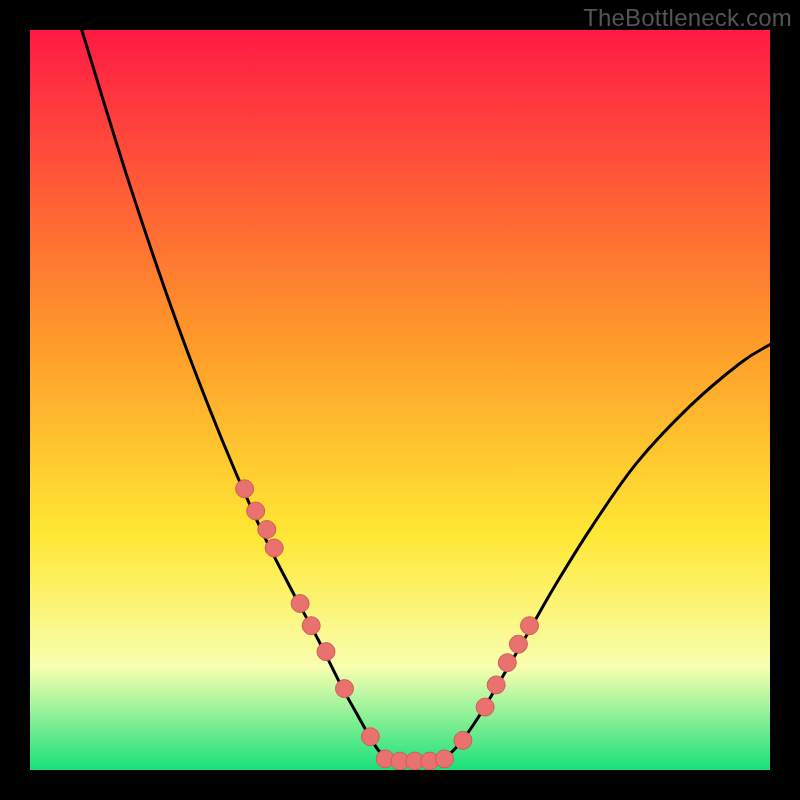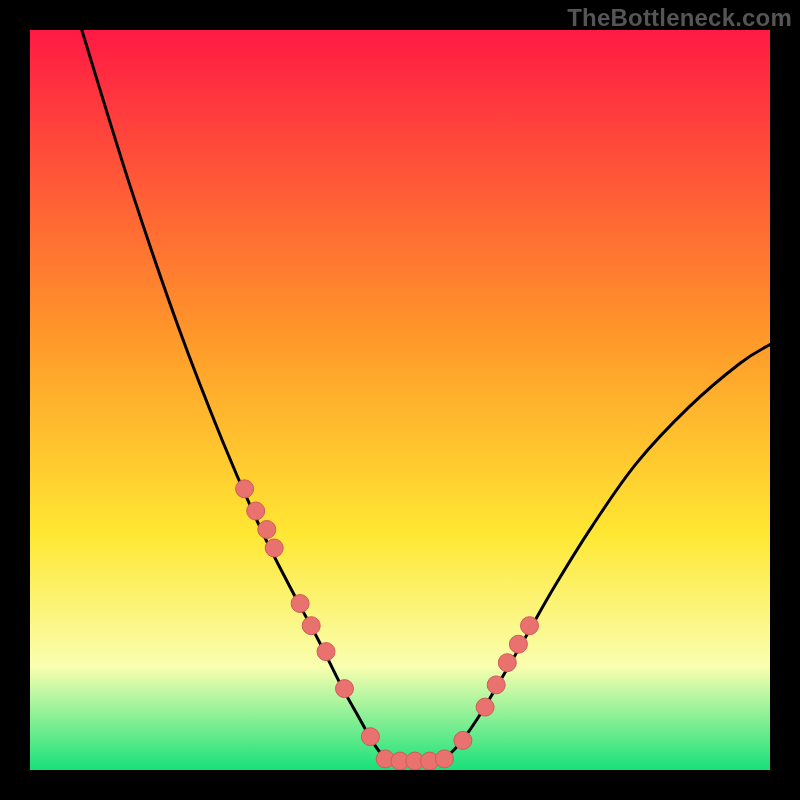--- a/index.html
+++ b/index.html
@@ -24,21 +24,21 @@
     top: 0;
     width: 740px;
     height: 740px;
   }
   .watermark {
     position: absolute;
     top: 4px;
     right: 8px;
     font-family: Arial, Helvetica, sans-serif;
     font-size: 24px;
-    font-weight: 700;
+    font-weight: 400;
     color: #555558;
     letter-spacing: 0.2px;
     margin-left: 33px;
   }
   svg {
     display: block;
   }
 </style>
 </head>
 <body>

